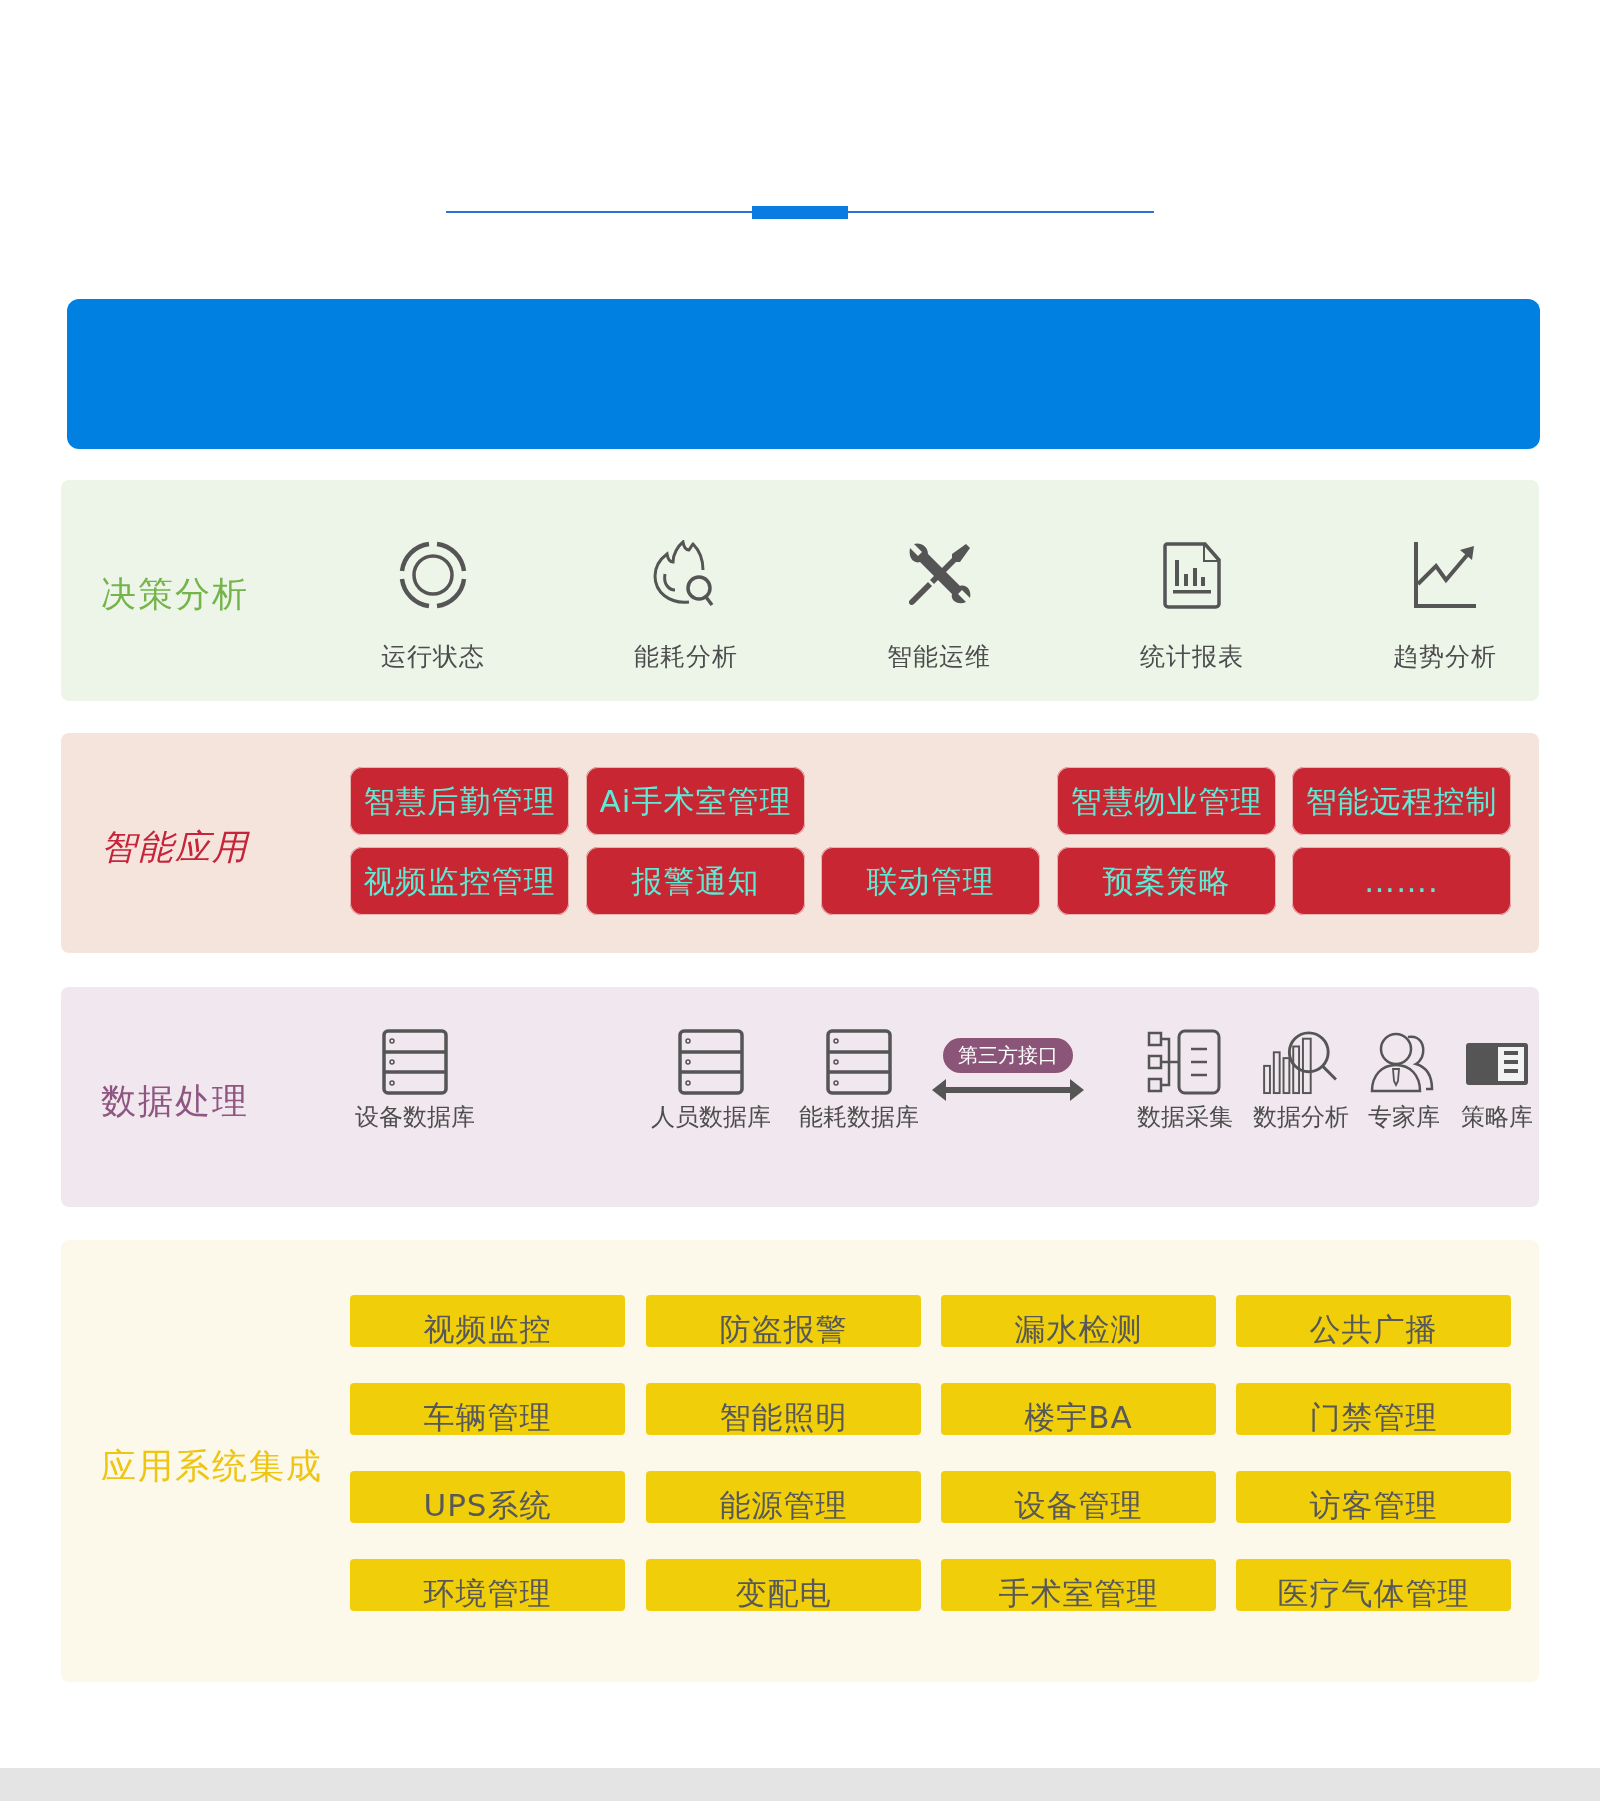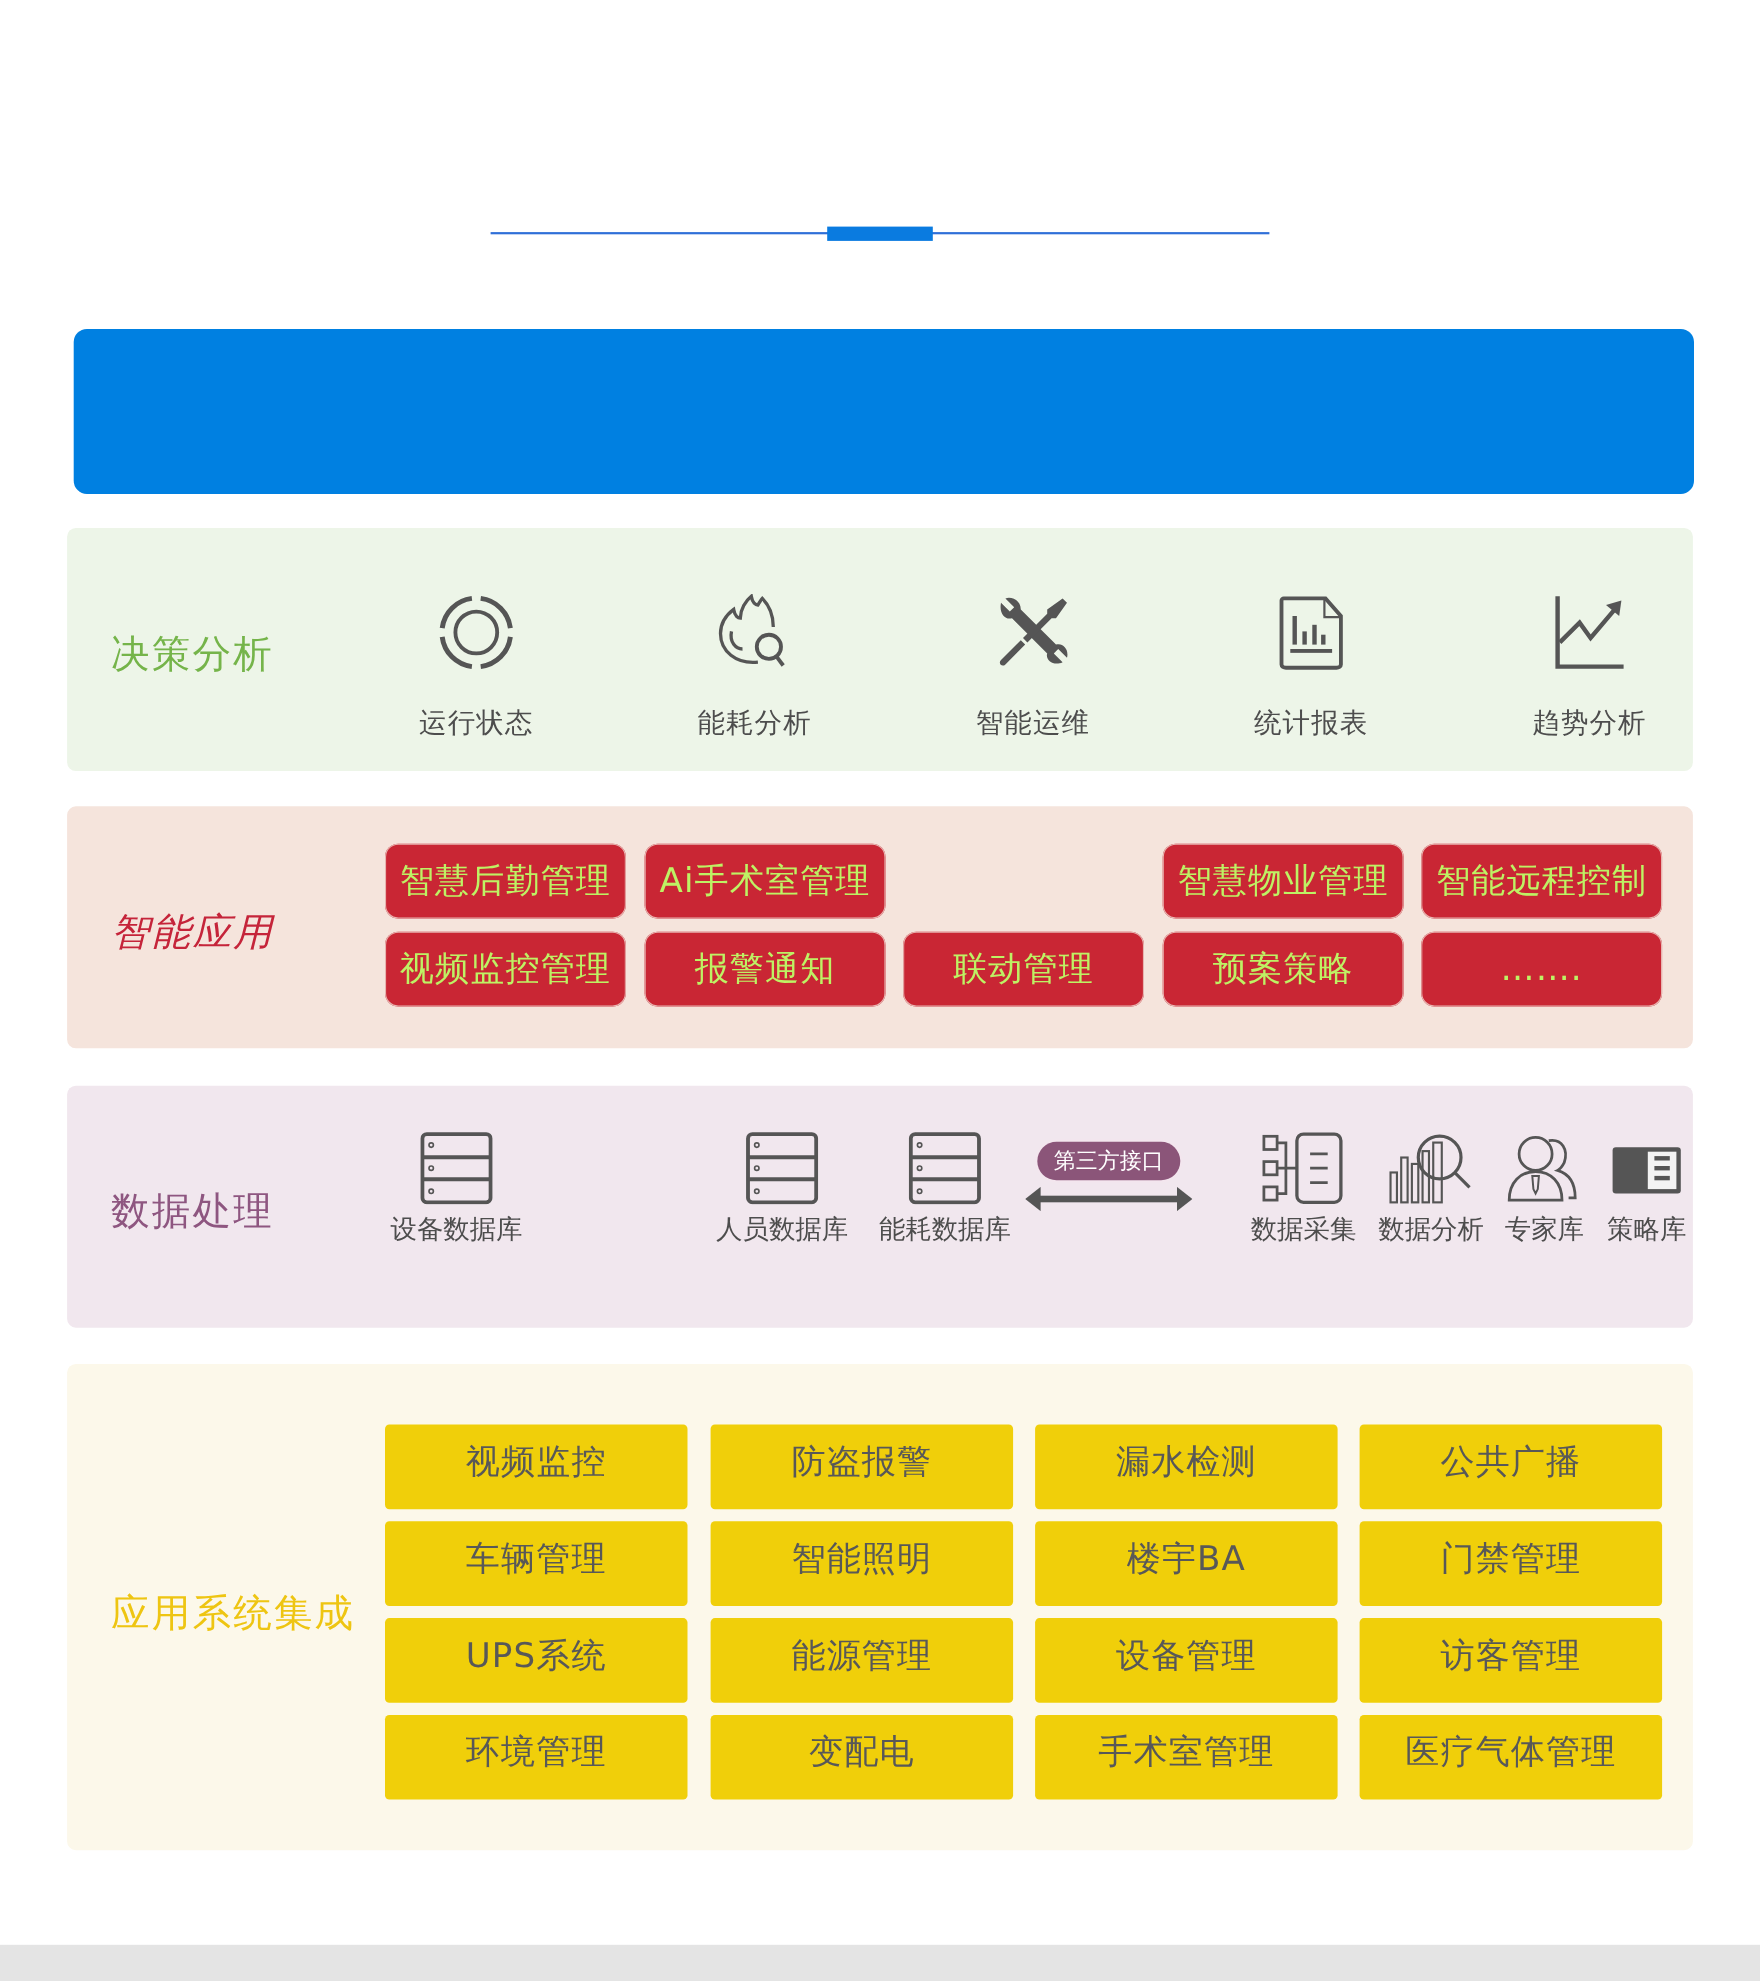--- a/index.html
+++ b/index.html
@@ -18,32 +18,32 @@
   .lbl-decision { left:40px; top:91px; color:#75b44a; }
   .lbl-smart { left:40px; top:91px; color:#c5243a;font-style:italic; }
   .lbl-data { left:40px; top:91px; color:#8e5680; }
   .lbl-integ { left:40px; top:203px; color:#eec512; }
 
   .dec-item { position:absolute; top:60px; width:200px; text-align:center; }
   .dec-icon { width:70px; height:70px; margin:0 auto; display:block; }
   .dec-text { display:block; margin-top:30px; font-size:25px; color:#4d4d4d; letter-spacing:1px; }
 
   .red-btn { position:absolute; width:219px; height:68px; background:#c92634; border-radius:12px;
-             color:#bef264; font-size:31px; line-height:68px; text-align:center; letter-spacing:1px;
+             color:#5eead4; font-size:31px; line-height:68px; text-align:center; letter-spacing:1px;
              white-space:nowrap; box-shadow:0 0 0 1px #e7b4b0 inset; }
 
   .db-item { position:absolute; top:42px; width:148px; text-align:center; }
   .db-icon { width:66px; height:66px; display:block; margin:0 auto; }
   .db-text { display:block; margin-top:6px; font-size:24px; color:#4d4d4d; white-space:nowrap; }
   .pill { position:absolute; left:882px; top:51px; width:130px; height:35px; border-radius:18px;
           background:#8b5579; color:#fff; font-size:20px; line-height:35px; text-align:center;
           box-shadow:0 0 0 2px #f3e6ee; }
   .arrow { position:absolute; left:871px; top:92px; width:152px; height:22px; }
 
-  .yel-btn { position:absolute; width:275px; height:77px; background:#f0cf0a; border-radius:4px;
+  .yel-btn { position:absolute; width:275px; height:52px; background:#f0cf0a; border-radius:4px;
              color:#585858; font-size:31px; line-height:68px; text-align:center; letter-spacing:1px;
              white-space:nowrap; }
   .gray-bar { left:0; top:1768px; width:1600px; height:33px; background:#e4e4e4; }
 </style>
 </head>
 <body>
 
 <div class="abs divider-line"></div>
 <div class="abs divider-block"></div>
 

